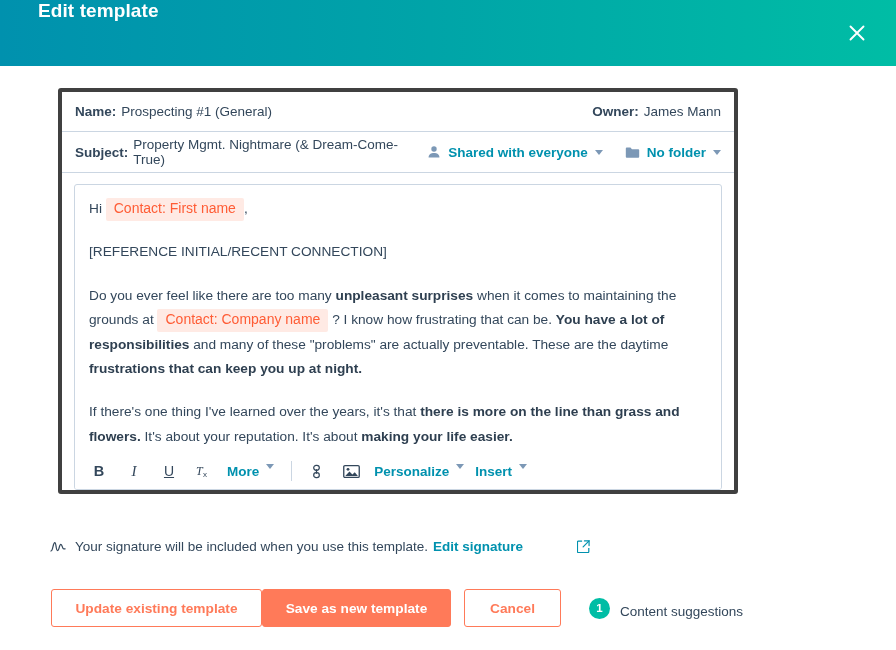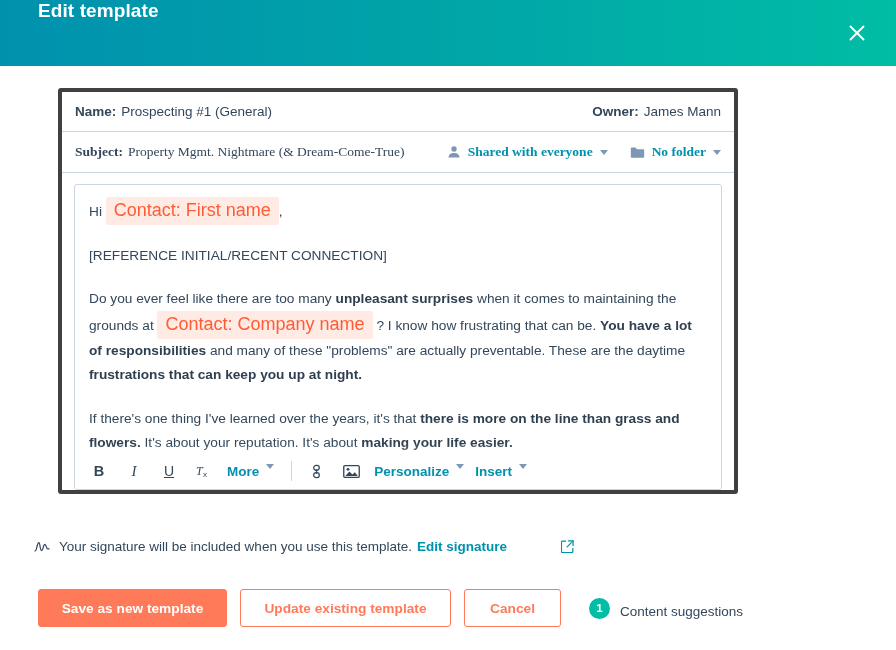--- a/index.html
+++ b/index.html
@@ -48,21 +48,21 @@
 
   .field-row {
     display: flex;
     align-items: center;
     height: 40px;
     padding: 0 13px;
     border-bottom: 1px solid #cbd6e2;
     font-size: 13.5px;
     color: #33475b;
   }
-  .field-row.subject-row { height: 41px; font-family: Liberation Serif, serif; }
+  .field-row.subject-row { height: 41px; }
   .field-label { font-weight: bold; color: #33475b; margin-right: 5px; }
   .field-value { color: #33475b; }
   .spacer { flex: 1 1 auto; }
 
   .owner-block { display: flex; align-items: center; font-size: 13.5px; }
 
   .meta-link {
     display: flex;
     align-items: center;
     color: #0091ae;
@@ -102,21 +102,21 @@
   .body-content p:last-child { margin-bottom: 0; }
   .body-content b { font-weight: bold; color: #2e3f50; }
 
   .token {
     display: inline-block;
     background: #ffeae4;
     color: #ff5c35;
     padding: 2px 8px 3px 8px;
     border-radius: 2px;
     line-height: 1.25;
-    font-size: 18px;
+    font-size: 14px;
   }
 
   .editor-toolbar {
     position: absolute;
     left: 0; right: 0; bottom: 0;
     height: 36px;
     background: #ffffff;
     display: flex;
     align-items: center;
     padding: 0 12px;
@@ -143,21 +143,21 @@
   }
   .tb-sep {
     width: 1px; height: 20px;
     background: #cbd6e2;
     margin: 0 12px 0 6px;
   }
 
   
   .sig-line {
     position: absolute;
-    left: 34px; top: 539px;
+    left: 50px; top: 539px;
     display: flex;
     align-items: center;
     font-size: 13.5px;
     color: #33475b;
   }
   .sig-icon { margin-right: 9px; display: flex; align-items: center; }
   .sig-link {
     color: #0091ae;
     font-weight: bold;
     margin-left: 5px;
@@ -359,20 +359,20 @@
       <svg width="13" height="13" viewBox="0 0 14 14" aria-hidden="true">
         <path d="M5.5 1.3 H1.4 A0.9 0.9 0 0 0 0.5 2.2 V12.6 A0.9 0.9 0 0 0 1.4 13.5 H11.8 A0.9 0.9 0 0 0 12.7 12.6 V8.5" fill="none" stroke="#0091ae" stroke-width="1.3"></path>
         <path d="M8 1 H13 V6" fill="none" stroke="#0091ae" stroke-width="1.3" stroke-linecap="round"></path>
         <path d="M13 1 L6.6 7.4" fill="none" stroke="#0091ae" stroke-width="1.3" stroke-linecap="round"></path>
       </svg>
     </span>
   </span>
 </div>
 
 <div class="footer">
+  <div class="btn btn-secondary">Update existing template</div>
   <div class="btn btn-primary">Save as new template</div>
-  <div class="btn btn-secondary">Update existing template</div>
   <div class="btn btn-tertiary">Cancel</div>
   <div class="suggestions">
     <div class="badge">1</div>
     <div class="sugg-label">Content suggestions</div>
   </div>
 </div>
 
 </body></html>

